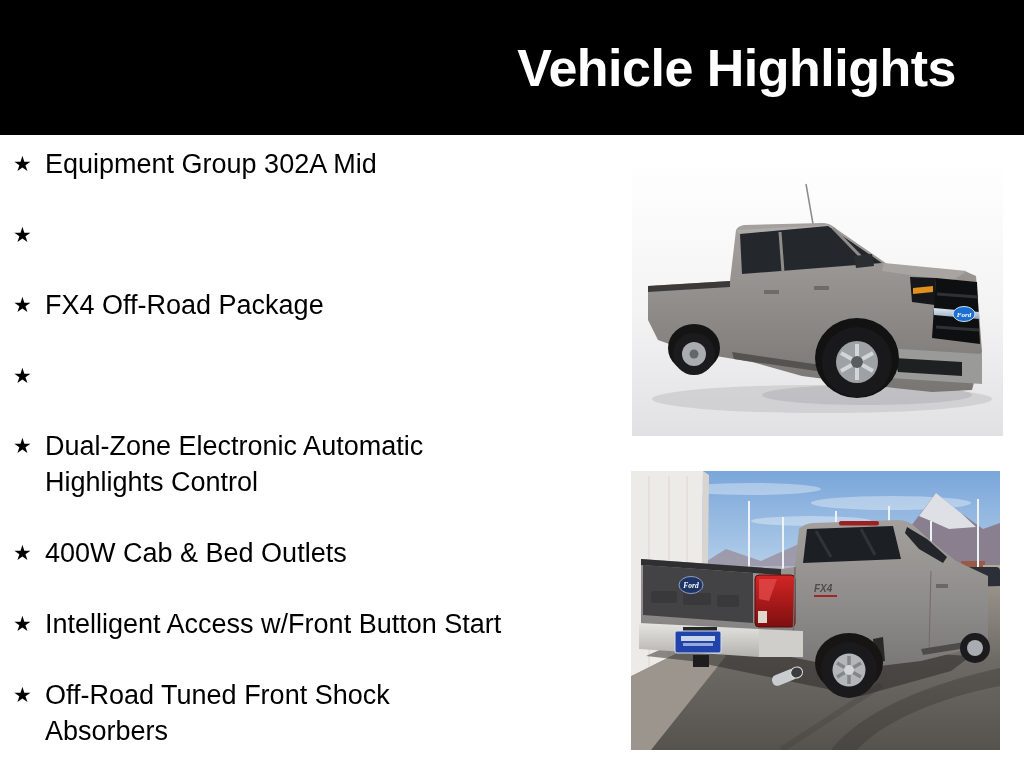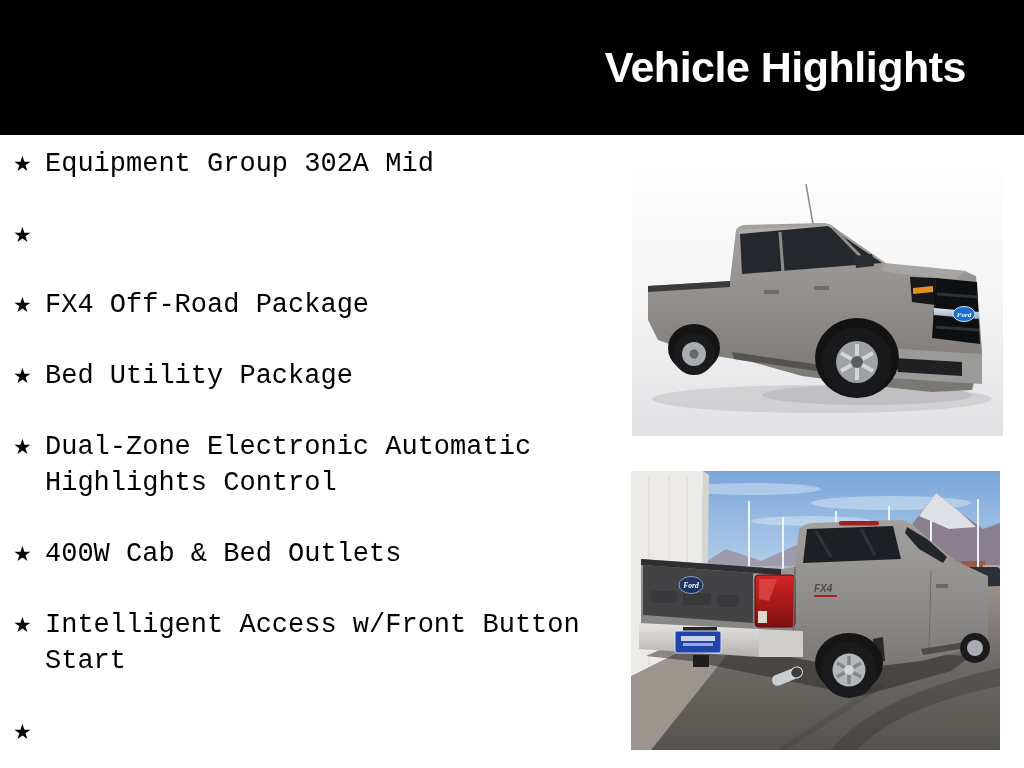--- a/index.html
+++ b/index.html
@@ -2,29 +2,29 @@
 <html style="--header-bg: #000000; --header-text: #ffffff; --body-text: #000000; --truck-gray: #908d8a; --ford-blue: #1b6fd0; --amber-drl: #e2901e; --taillight-red: #bc1b1b; --sky-blue: #7aa6da; --plate-blue: #2244aa;"><head>
 <meta charset="utf-8">
 <style>
   html,body{margin:0;padding:0;background:#ffffff;}
   body{width:1024px;height:768px;font-family:"Liberation Sans",sans-serif;}
   .slide{position:relative;width:1024px;height:768px;background:#ffffff;overflow:hidden;}
 
   .header{position:absolute;left:0;top:0;width:1024px;height:135px;
     background:var(--header-bg,#000);display:flex;align-items:center;
     justify-content:flex-end;padding-right:50px;box-sizing:border-box;}
-  .title{color:var(--header-text,#fff);font-size:43px;font-weight:bold;
-    letter-spacing:-0.5px;margin:8px;}
+  .title{color:var(--header-text,#fff);font-size:52px;font-weight:bold;
+    letter-spacing:-0.5px;margin:18px;}
 
   .features{position:absolute;left:13px;top:146px;width:575px;
     list-style:none;margin:0;padding:0;}
   .feature{display:flex;color:var(--body-text,#000);font-size:27px;
     line-height:36px;margin:0 0 35px 0;}
   .feature .star{flex:none;width:32px;font-size:21px;line-height:35px;}
-  .feature .ftext{white-space:pre-line;font-family:Liberation Mono, monospace;}
+  .feature .ftext{white-space:pre-line;}
 
   .photo{position:absolute;margin:10px;padding:0;}
   .photo svg{display:block;width:100%;height:100%;}
   .photo-front{left:622px;top:152px;width:371px;height:274px;}
   .photo-rear{left:621px;top:461px;width:369px;height:279px;}
   .ford-script{font-family:"Liberation Serif",serif;font-style:italic;font-weight:bold;}
   .fx4{font-family:"Liberation Sans",sans-serif;font-weight:bold;font-style:italic;}
 </style>
 </head>
 <body>
@@ -42,37 +42,38 @@
       </li>
       <li class="feature">
         <span class="star">★</span>
       </li>
       <li class="feature">
         <span class="star">★</span>
         <span class="ftext">FX4 Off-Road Package</span>
       </li>
       <li class="feature">
         <span class="star">★</span>
-        <span class="ftext">Bed Utility Package</span>
       </li>
       <li class="feature">
         <span class="star">★</span>
         <span class="ftext">Dual-Zone Electronic Automatic
 Highlights Control</span>
       </li>
       <li class="feature">
         <span class="star">★</span>
         <span class="ftext">400W Cab &amp; Bed Outlets</span>
       </li>
       <li class="feature">
         <span class="star">★</span>
         <span class="ftext">Intelligent Access w/Front Button Start</span>
       </li>
       <li class="feature">
         <span class="star">★</span>
+        <span class="ftext">Off-Road Tuned Front Shock
+Absorbers</span>
       </li>
     </ul>
 
   <figure class="photo photo-front">
     <svg viewBox="0 0 371 274">
       <defs>
         <linearGradient id="bgF" x1="0" y1="0" x2="0" y2="1">
           <stop offset="0" stop-color="#ffffff"></stop>
             <stop offset="0.55" stop-color="#f3f3f4"></stop>
             <stop offset="1" stop-color="#e1e1e4"></stop>

